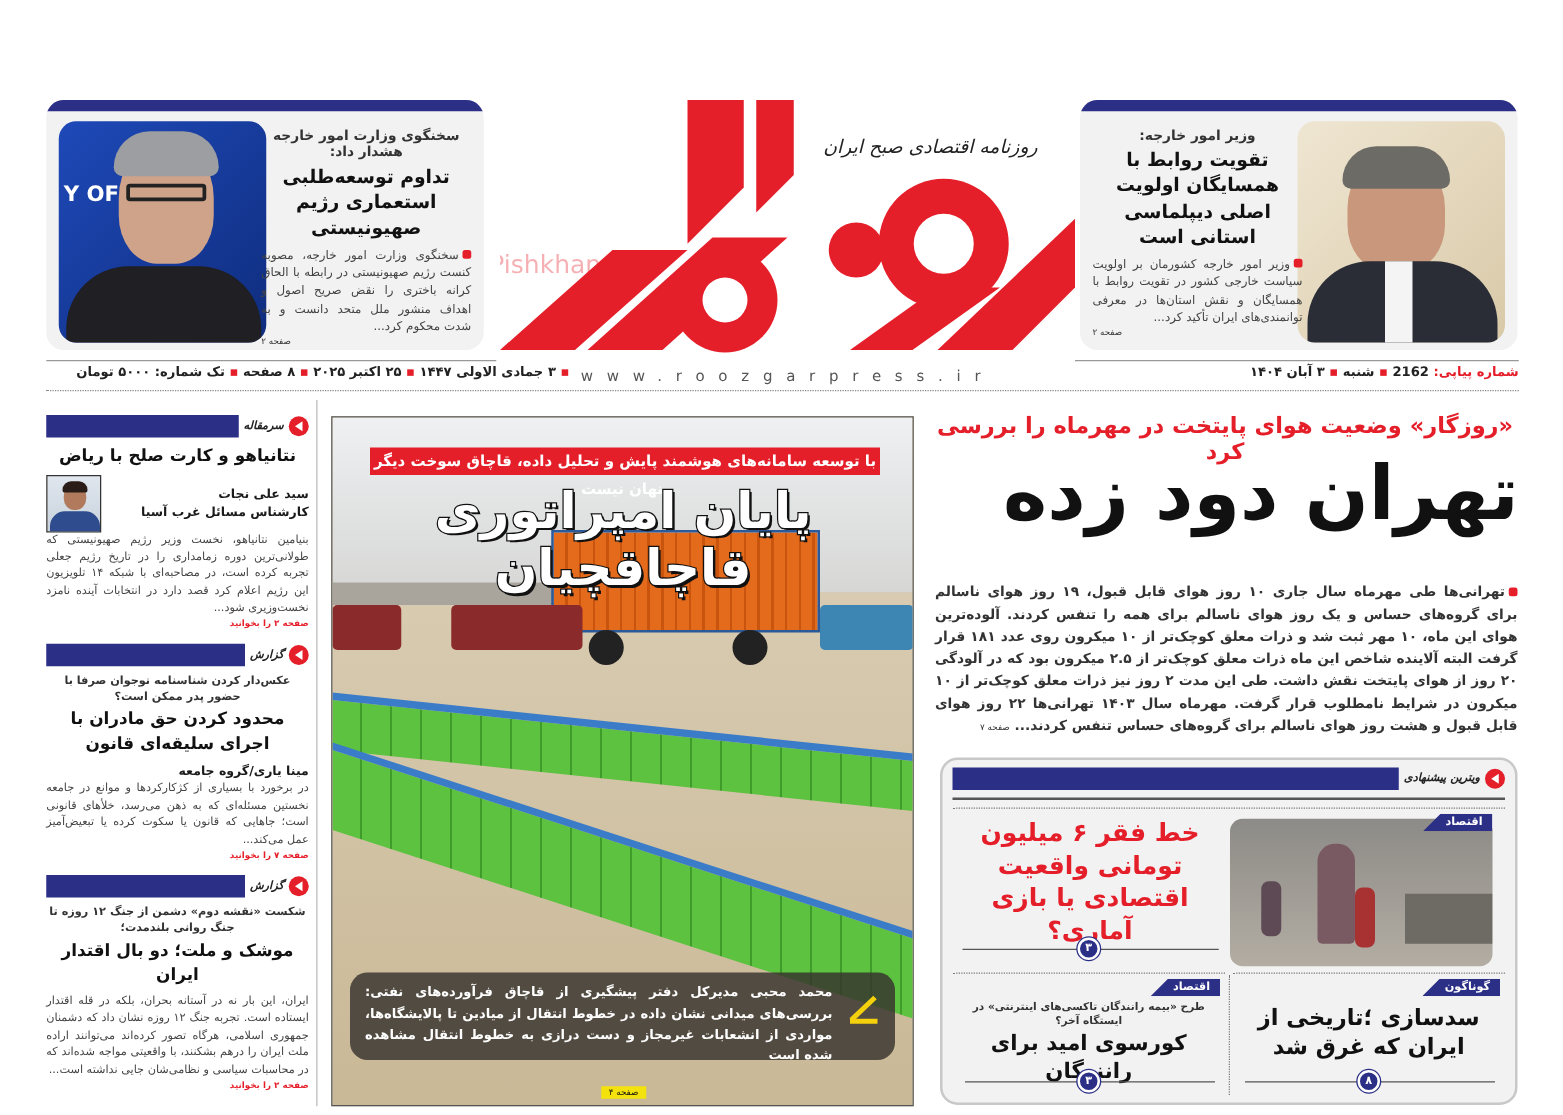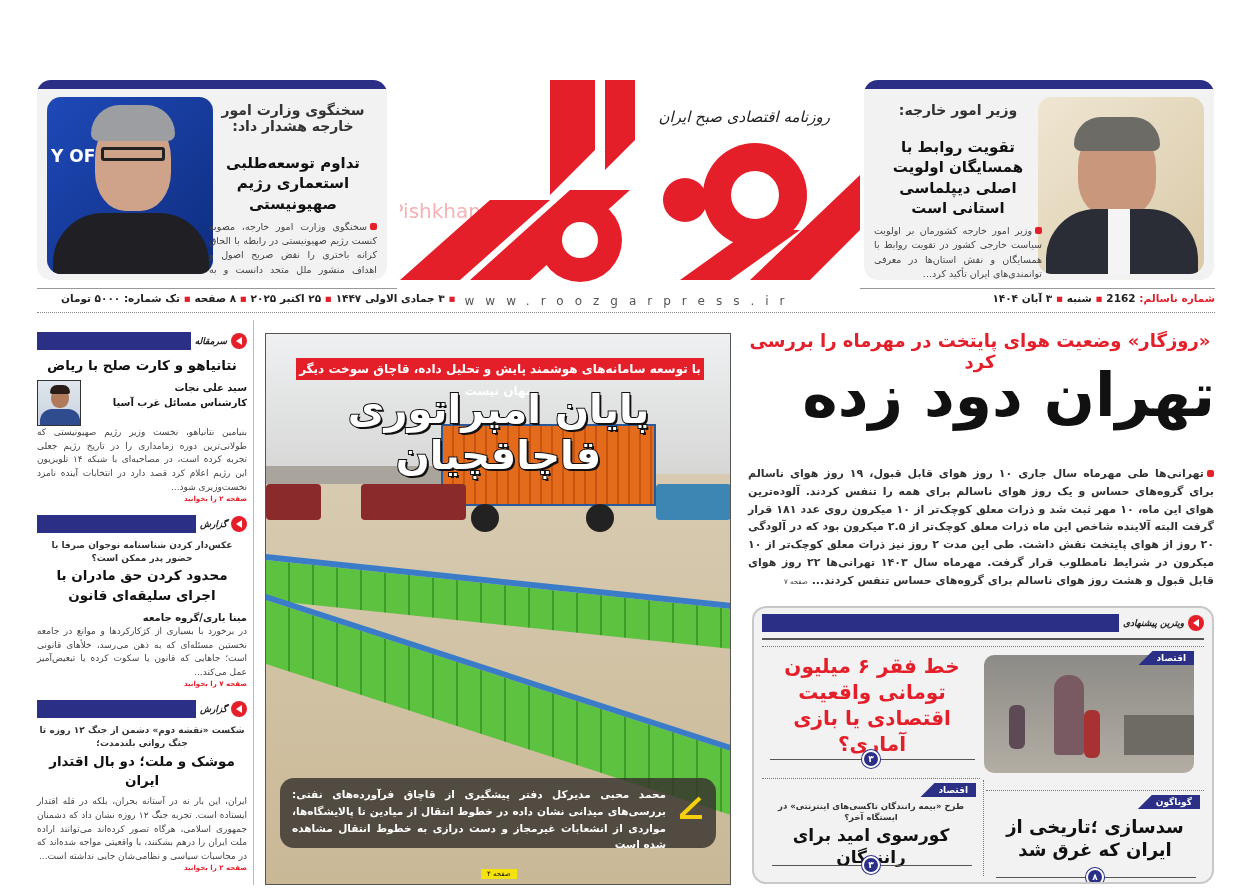--- a/index.html
+++ b/index.html
@@ -5,21 +5,21 @@
   * { box-sizing: border-box; margin: 0; padding: 0; }
   html, body { width: 1250px; height: 892px; background: #ffffff; overflow: hidden; }
   body { font-family: "DejaVu Sans", sans-serif; color: #1a1a1a; position: relative; direction: rtl; }
   .abs { position: absolute; }
 
   
   .teaser { position: absolute; top: 80px; width: 350px; height: 200px; background: #f2f2f2; border-radius: 14px; overflow: hidden; }
   .teaser .bar { height: 9px; background: #2b2f86; border-radius: 10px 10px 0 0; }
   .teaser .photo { position: absolute; top: 17px; width: 166px; height: 177px; border-radius: 14px; overflow: hidden; }
   .teaser .txt { position: absolute; top: 22px; width: 168px; text-align: center; }
-  .teaser .kicker { font-size: 14px; font-weight: bold; color: #333; margin-bottom: 19px; }
+  .teaser .kicker { font-size: 11px; font-weight: bold; color: #333; margin-bottom: 3px; }
   .teaser .title { font-size: 15px; font-weight: bold; line-height: 1.35; color: #111; }
   .teaser .lead { font-size: 9.5px; line-height: 1.5; color: #444; text-align: justify; margin-top: 6px; }
   .teaser .pg { font-size: 7px; color: #333; text-align: left; }
   .bullet { display: inline-block; width: 7px; height: 7px; background: #e51f2a; border-radius: 2px; margin-left: 3px; }
 
   
   .masthead { position: absolute; left: 400px; top: 80px; width: 460px; height: 210px; }
   .logo-svg { position: absolute; left: 0; top: 0; }
   .tagline { position: absolute; right: 30px; top: 28px; font-family: "DejaVu Serif", serif; font-size: 15px; font-style: italic; color: #222; }
   .url { position: absolute; left: 435px; top: 294px; width: 390px; font-family: "DejaVu Sans", sans-serif; font-size: 12px; letter-spacing: 11px; color: #555; direction: ltr; text-align: center; }
@@ -34,21 +34,21 @@
   .lcol { position: absolute; left: 37px; top: 320px; width: 210px; }
   .sec-head { display: flex; align-items: center; height: 18px; margin: 12px 0 6px; }
   .sec-head .dot { width: 16px; height: 16px; border-radius: 50%; background: #e51f2a; position: relative; flex: none; }
   .sec-head .dot::after { content: ""; position: absolute; right: 5px; top: 4px; border-right: 6px solid #fff; border-top: 4px solid transparent; border-bottom: 4px solid transparent; }
   .sec-head .label { font-size: 9px; font-weight: bold; padding: 0 4px; color: #222; white-space: nowrap; font-style: italic; }
   .sec-head .fill { flex: 1; height: 18px; background: #2b2f86; }
   .lcol .kick { font-size: 9px; font-weight: bold; text-align: center; color: #333; line-height: 1.4; }
   .lcol .ttl { font-size: 13.5px; font-weight: bold; text-align: center; color: #111; line-height: 1.45; margin: 2px 0 4px; }
   .lcol .body { font-size: 9px; line-height: 1.55; color: #444; text-align: justify; }
   .lcol .more { font-size: 7px; color: #e51f2a; font-weight: bold; }
-  .author-box { display: flex; gap: 6px; }
+  .author-box { display: flex; gap: 6px; align-items: center; }
   .author-photo { width: 44px; height: 46px; background: linear-gradient(#dfe6ee, #c9d2dc); border: 1px solid #333; flex: none; position: relative; overflow: hidden; }
   .author-photo .head { position: absolute; left: 13px; top: 6px; width: 18px; height: 21px; background: #b27a5c; border-radius: 50% 50% 45% 45%; }
   .author-photo .hair { position: absolute; left: 12px; top: 4px; width: 20px; height: 9px; background: #2a1d17; border-radius: 10px 10px 3px 3px; }
   .author-photo .suit { position: absolute; left: 2px; top: 28px; width: 40px; height: 20px; background: #2e4c8e; border-radius: 12px 12px 0 0; }
   .author-name { font-size: 10px; font-weight: bold; text-align: right; line-height: 1.5; }
   .vsep { position: absolute; left: 253px; top: 320px; width: 1px; height: 565px; background: #bbb; }
 
   
   .center { position: absolute; left: 265px; top: 333px; width: 466px; height: 552px; border: 1px solid #555; overflow: hidden; background: #cfc3aa; }
   .sky { position: absolute; left: 0; top: 0; width: 100%; height: 140px; background: linear-gradient(#eef0f2, #d6d7d5); }
@@ -136,21 +136,21 @@
     <circle cx="355" cy="115" r="24" fill="#fff"></circle>
     <text x="130" y="138" fill="#e51f2a" opacity="0.35" font-size="20" font-family="DejaVu Sans, sans-serif">Pishkhan.com</text>
   </svg>
   <div class="tagline">روزنامه اقتصادی صبح ایران</div>
 </div>
 <div class="rule" style="left:37px;width:360px;"></div>
 <div class="rule" style="left:860px;width:355px;"></div>
 <div class="url">www.roozgarpress.ir</div>
 
 <div class="strip" style="right:35px;">
-  <span class="red">شماره ناسالم:</span>
+  <span class="red">شماره پیاپی:</span>
   <span>2162</span>
   <span class="red">▪</span>
   <span>شنبه</span>
   <span class="red">▪</span>
   <span>۳ آبان ۱۴۰۴</span>
 </div>
 <div class="strip" style="left:45px;margin-left:16px;">
   <span class="red">▪</span> <span>۳ جمادی الاولی ۱۴۴۷</span>
   <span class="red">▪</span> <span>۲۵ اکتبر ۲۰۲۵</span>
   <span class="red">▪</span> <span>۸ صفحه</span>
@@ -253,21 +253,21 @@
       <div class="abs" style="left:100px;top:55px;width:16px;height:48px;background:#a83232;border-radius:6px;"></div>
       <div class="abs" style="left:25px;top:50px;width:16px;height:44px;background:#5d4a55;border-radius:6px;"></div>
       <div class="abs" style="left:140px;top:60px;width:70px;height:40px;background:#6e6a64;"></div>
     </div>
     <div class="tag" style="right:10px;top:4px;">اقتصاد</div>
     <div class="sc-red">خط فقر ۶ میلیون تومانی واقعیت اقتصادی یا بازی آماری؟</div>
     <div class="numline" style="left:8px;top:112px;width:205px;"></div>
     <div class="num" style="left:100px;top:103px;">۳</div>
   </div>
 
-  <div class="sc-bottom" style="right:8px;margin-top:12px;">
+  <div class="sc-bottom" style="right:8px;">
     <div class="tag" style="right:4px;top:4px;position:absolute;">گوناگون</div>
     <div class="sc-ttl" style="margin-top:24px;font-size:18px;">سدسازی ؛تاریخی از ایران که غرق شد</div>
     <div class="numline" style="left:10px;top:86px;width:200px;"></div>
     <div class="num" style="left:100px;top:77px;">۸</div>
   </div>
   <div class="sc-vdiv"></div>
   <div class="sc-bottom" style="left:8px;">
     <div class="tag" style="right:4px;top:4px;position:absolute;">اقتصاد</div>
     <div class="sc-kick" style="margin-top:22px;">طرح «بیمه رانندگان تاکسی‌های اینترنتی» در ایستگاه آخر؟</div>
     <div class="sc-ttl">کورسوی امید برای رانندگان</div>

